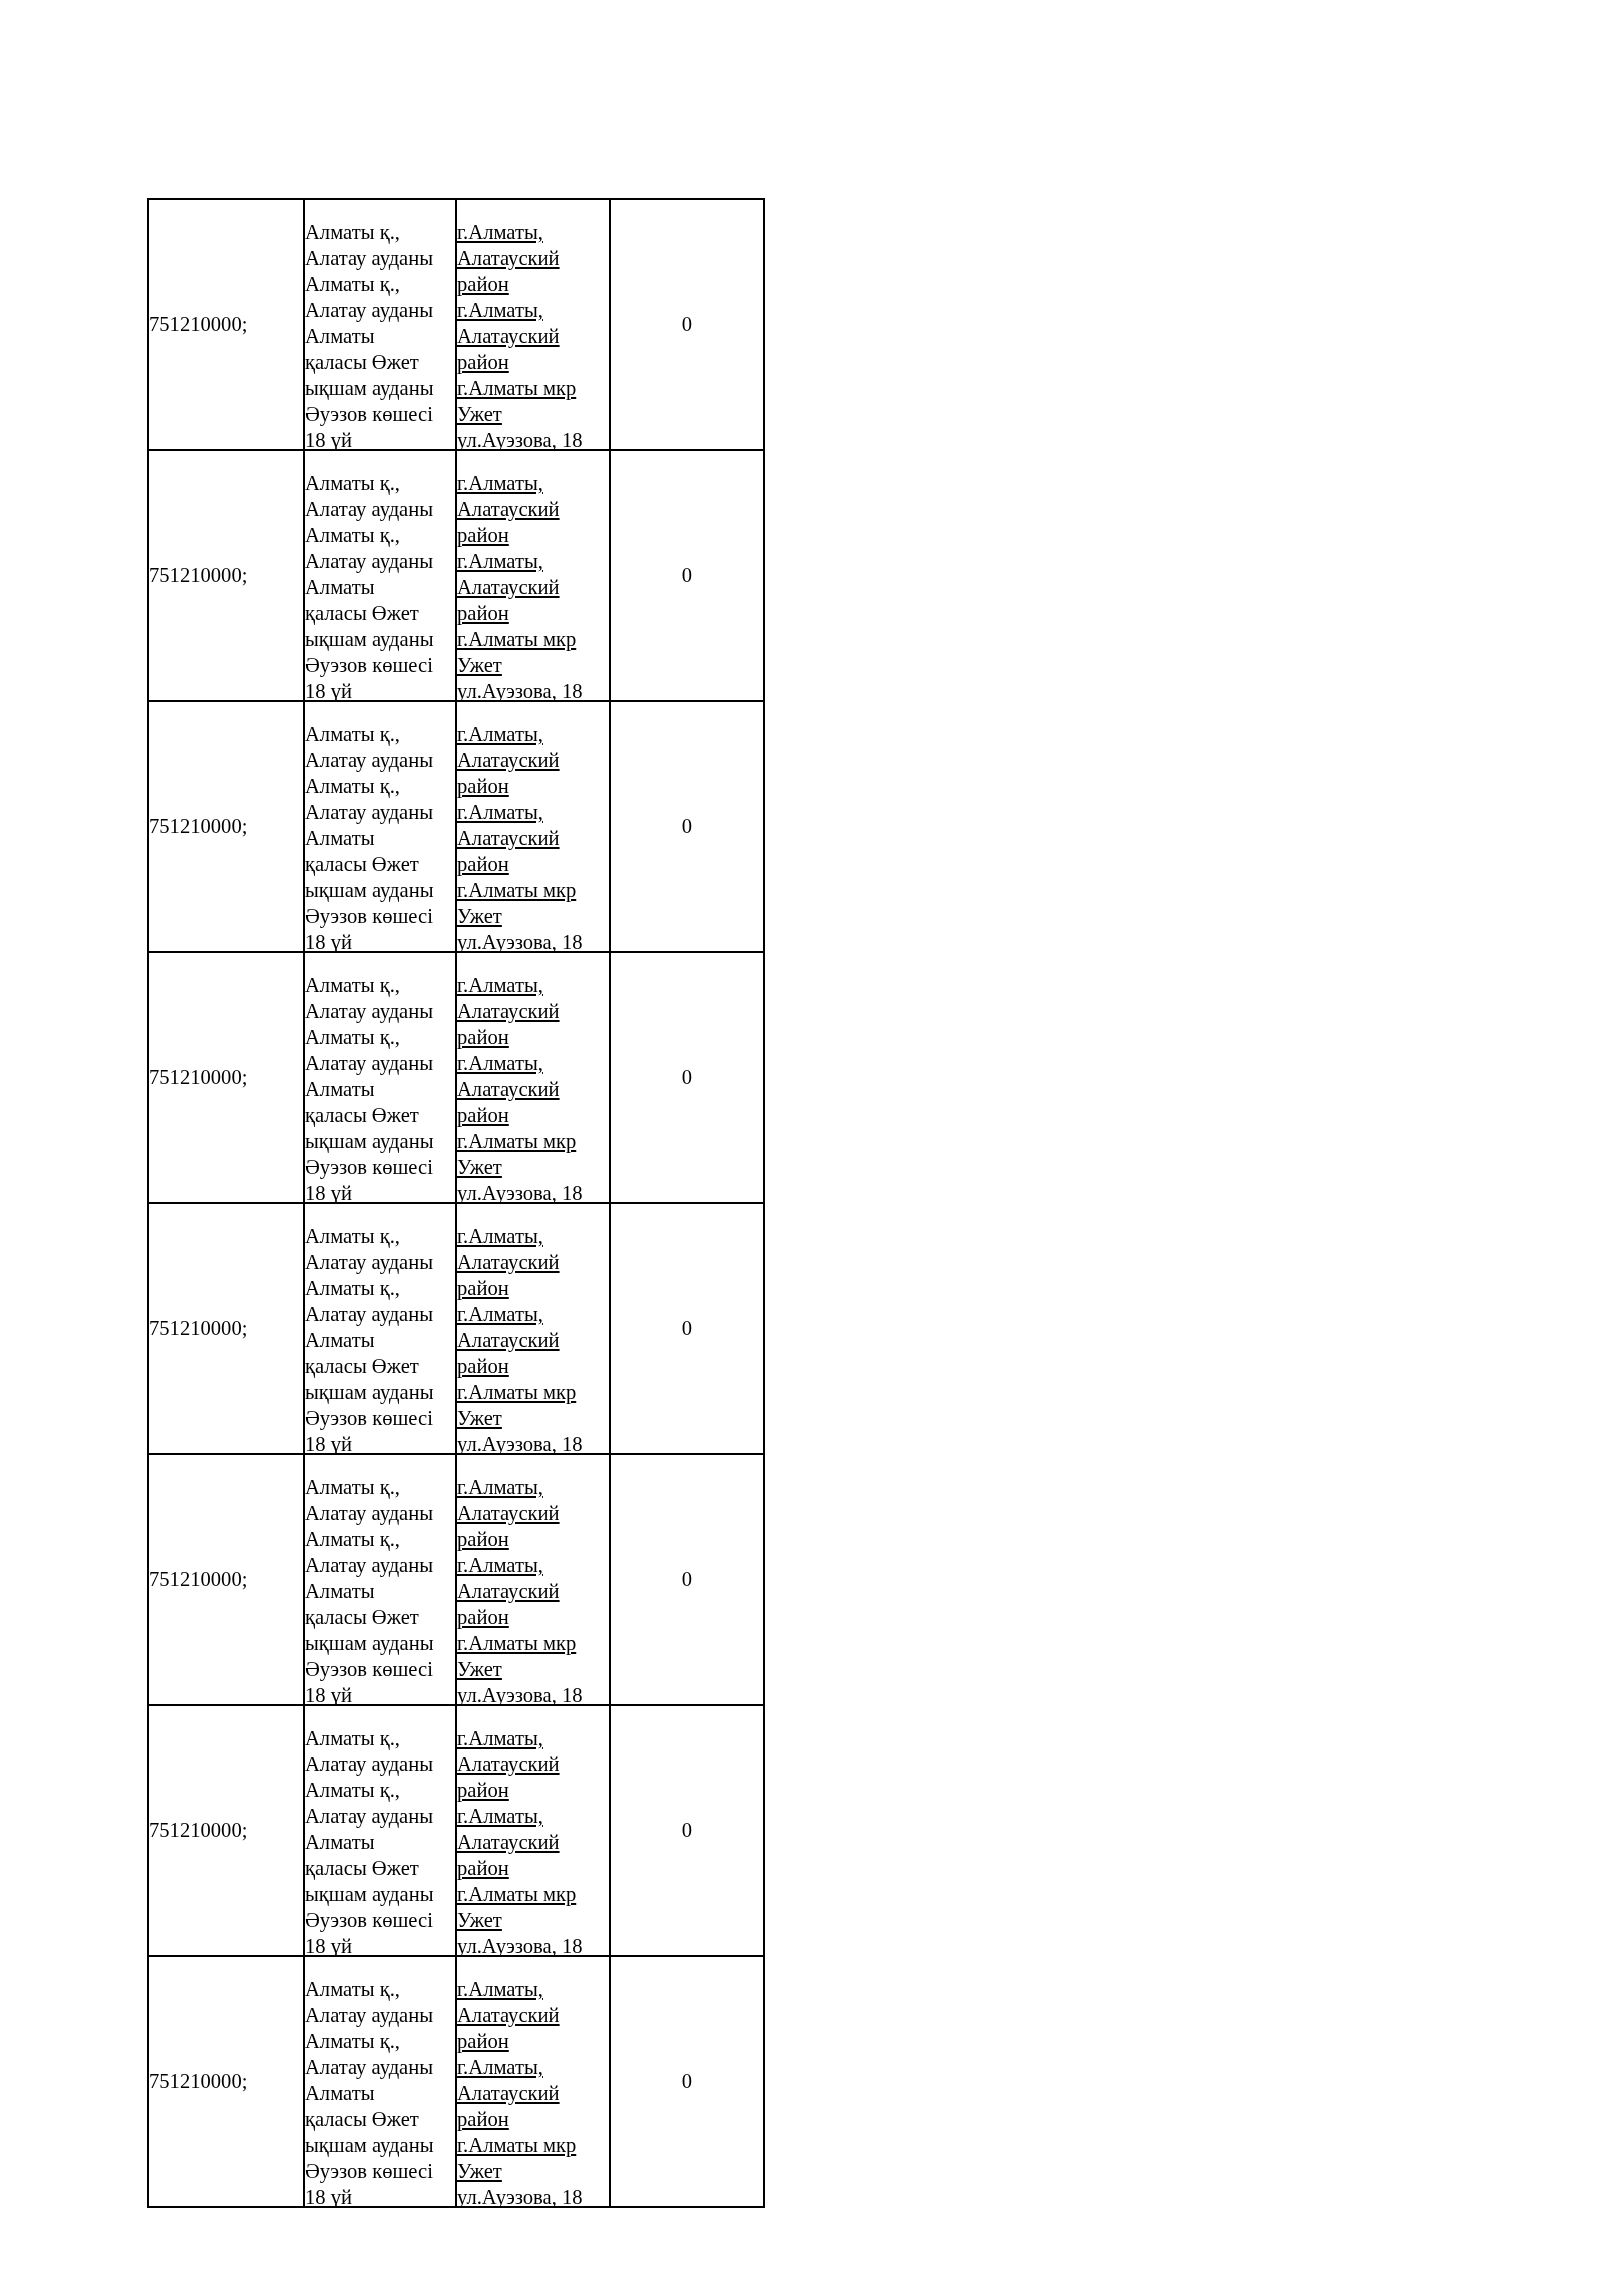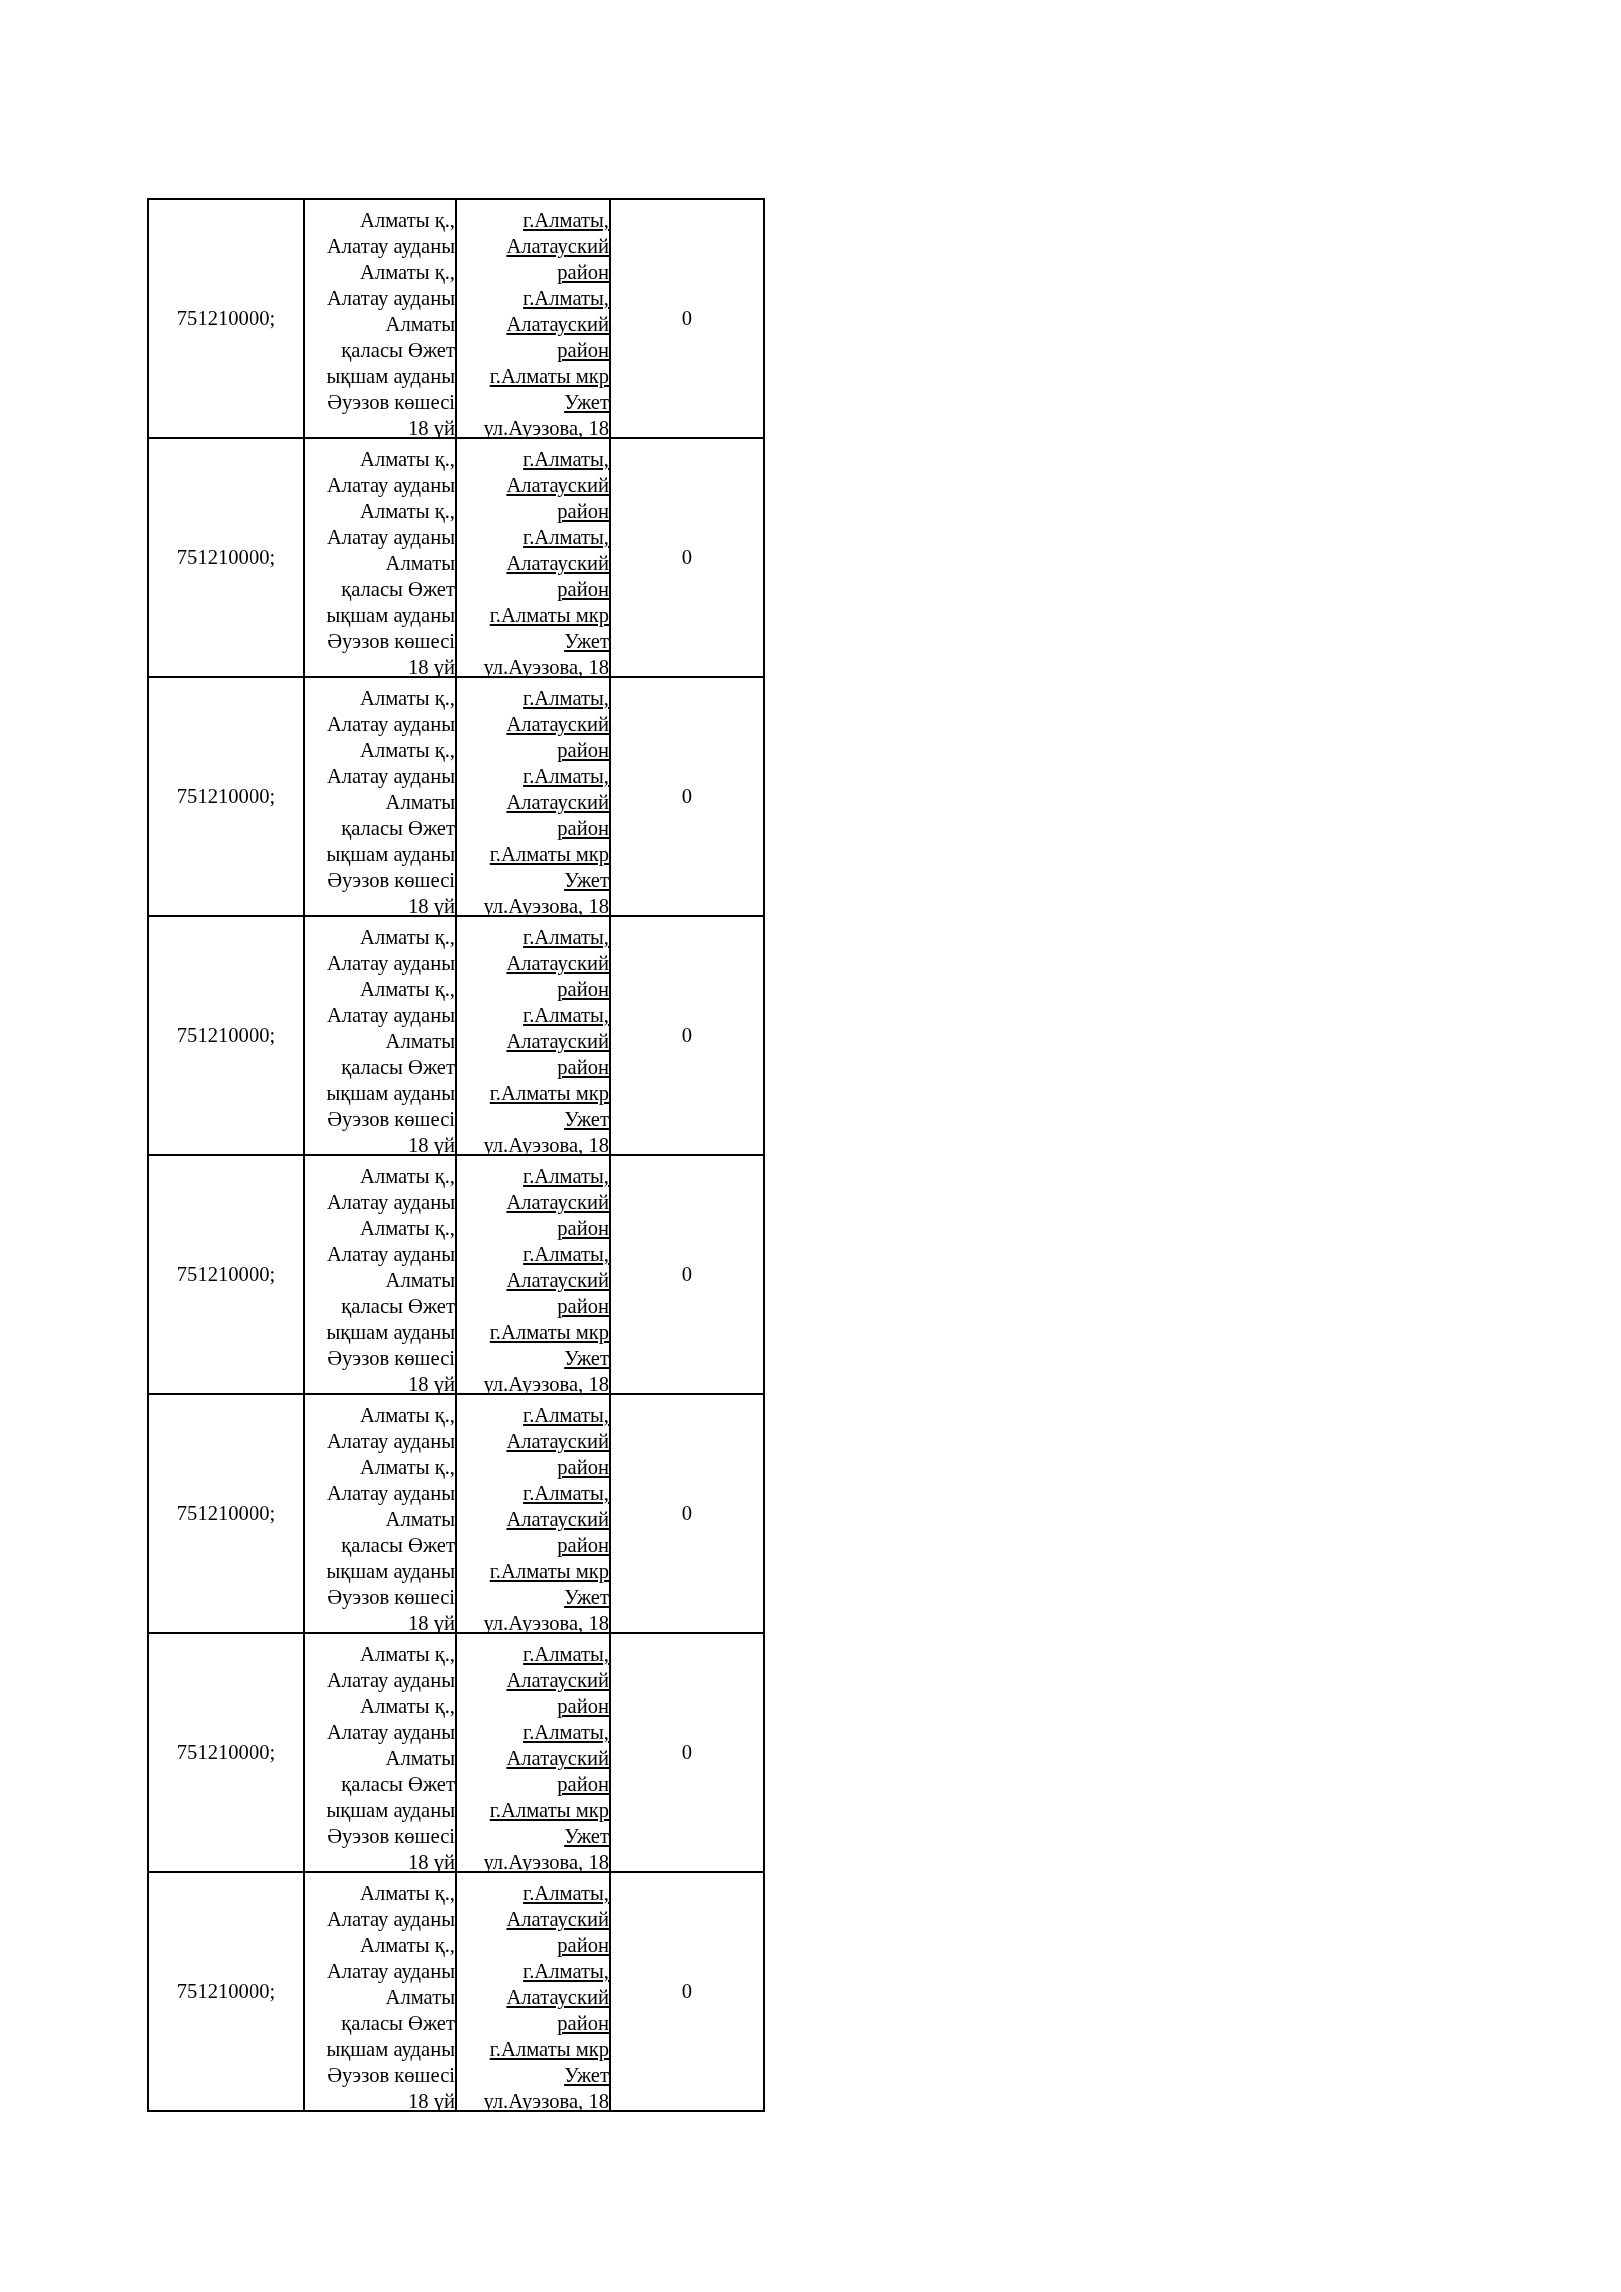--- a/index.html
+++ b/index.html
@@ -32,43 +32,43 @@
   }
   table.doc-table td {
     border: 2px solid #000000;
     padding: 0;
   }
   tr.data-row {
     height: 237px;
   }
   td.code-cell {
     width: 154px;
-    text-align: center;
+    text-align: left;
     vertical-align: middle;
   }
   td.addr-cell {
     width: 150px;
     vertical-align: top;
   }
   td.addr-cell.ru {
     width: 152px;
     text-decoration: underline;
   }
   td.value-cell {
     width: 152px;
     text-align: center;
     vertical-align: middle;
   }
   .addr-box {
     height: 230px;
-    padding-top: 7px;
+    padding-top: 19px;
     overflow: hidden;
     line-height: 26px;
     white-space: pre-line;
-    text-align: right;
+    text-align: left;
   }
 </style>
 </head>
 <body>
 
 <div class="page">
   <table class="doc-table">
     <tbody id="table-body">
         <tr class="data-row">
           <td class="code-cell">751210000;</td>

